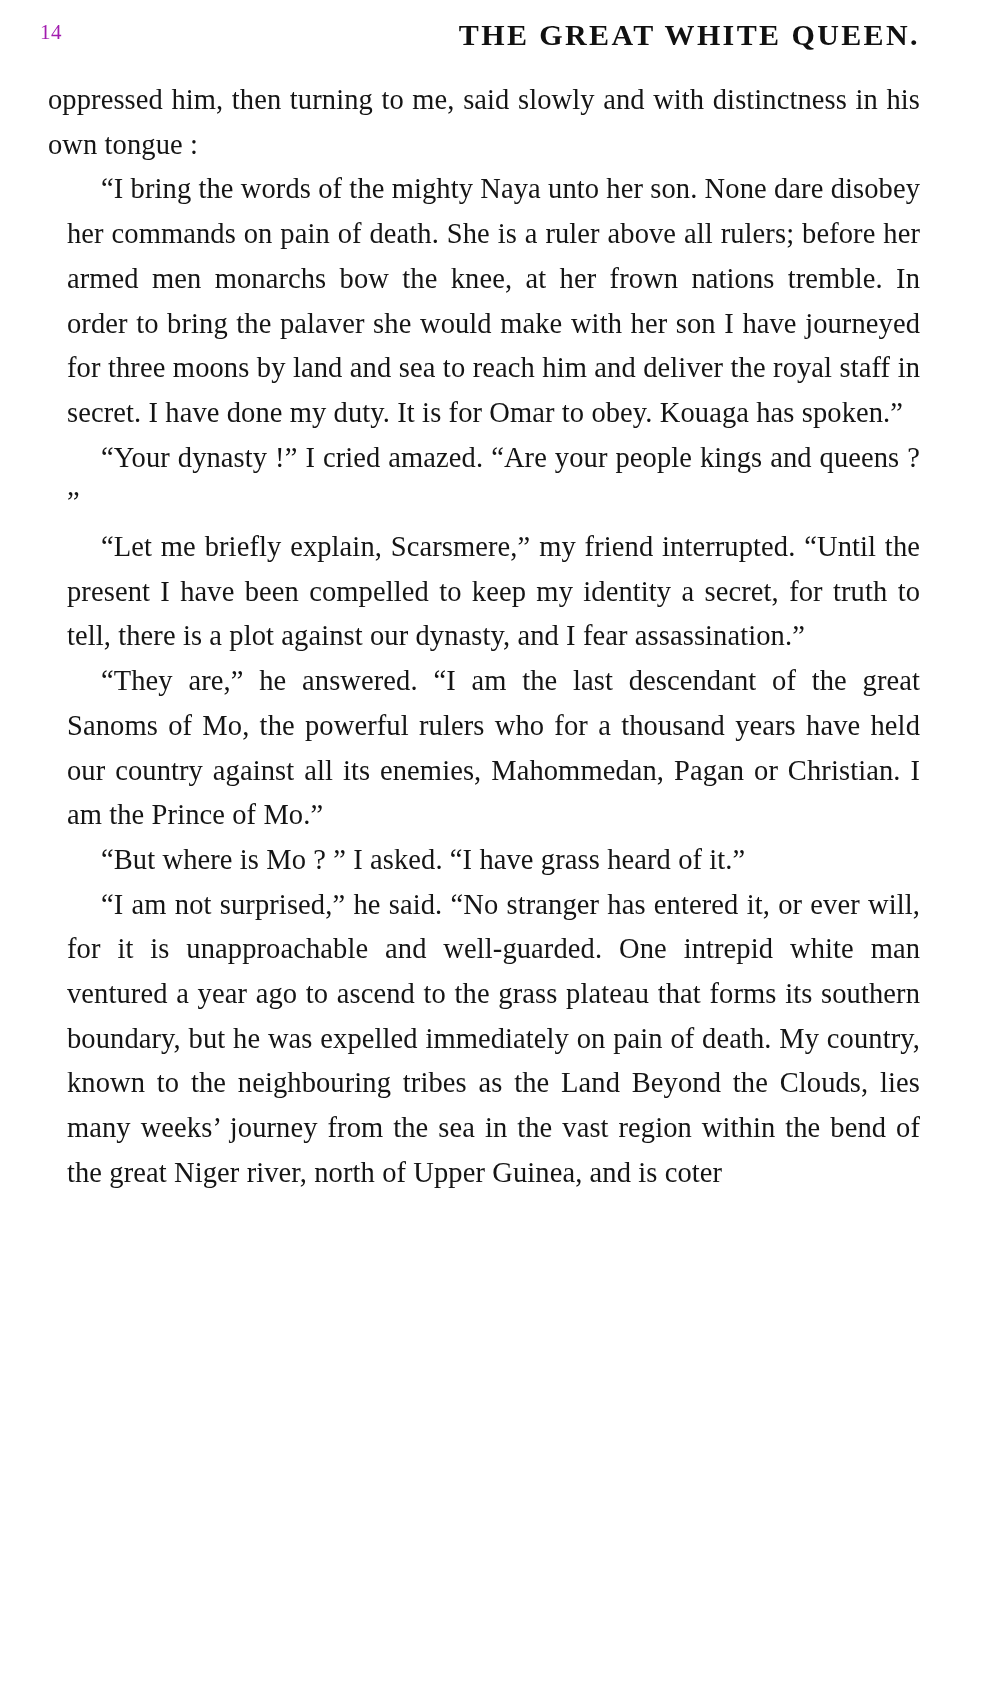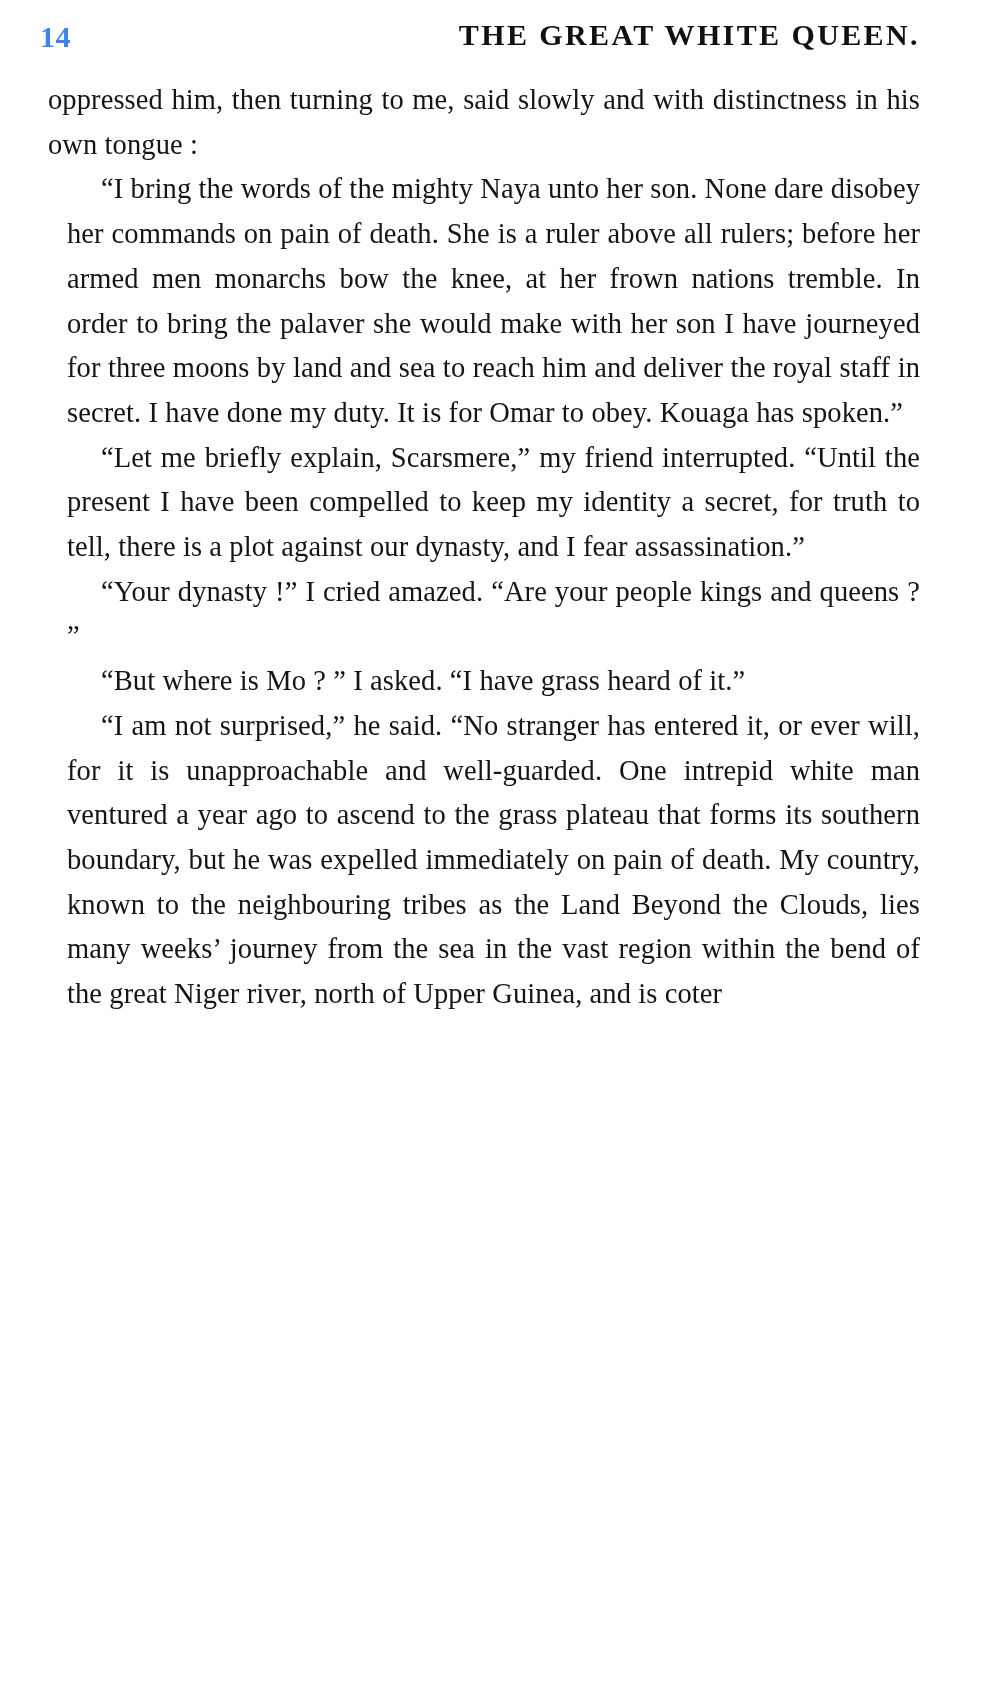--- a/index.html
+++ b/index.html
@@ -26,25 +26,25 @@
     position: absolute;
     left: 40px;
     top: 14px;
     width: 880px;
     height: 46px;
   }
   .folio {
     position: absolute;
     left: 0;
     top: 6px;
-    font-size: 30px;
-    font-weight: 700;
+    font-size: 21px;
+    font-weight: 400;
     letter-spacing: 0.5px;
     font-family: "Liberation Serif", serif;
-    color: #3b82f6;
+    color: #a21caf;
   }
   .running-title {
     position: absolute;
     left: 0;
     right: 0;
     top: 4px;
     text-align: right;
     font-size: 30px;
     font-weight: 700;
     letter-spacing: 2.4px;
@@ -89,19 +89,20 @@
 <div class="page">
 
   <div class="header">
     <div class="folio">14</div>
     <div class="running-title">THE GREAT WHITE QUEEN.</div>
   </div>
 
   <div class="body-text">
     <p>oppressed him, then turning to me, said slowly and with distinctness in his own tongue :</p>
     <p class="indent">“I bring the words of the mighty Naya unto her son. None dare disobey her commands on pain of death. She is a ruler above all rulers; before her armed men monarchs bow the knee, at her frown nations tremble. In order to bring the palaver she would make with her son I have journeyed for three moons by land and sea to reach him and deliver the royal staff in secret. I have done my duty. It is for Omar to obey. Kouaga has spoken.”</p>
+    <p class="indent">“Your dynasty !” I cried amazed. “Are your people kings and queens ? ”</p>
     <p class="indent">“Let me briefly explain, Scarsmere,” my friend interrupted. “Until the present I have been compelled to keep my identity a secret, for truth to tell, there is a plot against our dynasty, and I fear assassination.”</p>
-    <p class="indent">“Your dynasty !” I cried amazed. “Are your people kings and queens ? ”</p>
+    <p class="indent">“They are,” he answered. “I am the last descendant of the great Sanoms of Mo, the powerful rulers who for a thousand years have held our country against all its enemies, Mahommedan, Pagan or Christian. I am the Prince of Mo.”</p>
     <p class="indent">“But where is Mo ? ” I asked. “I have grass heard of it.”</p>
     <p class="indent last">“I am not surprised,” he said. “No stranger has entered it, or ever will, for it is unapproachable and well-guarded. One intrepid white man ventured a year ago to ascend to the grass plateau that forms its southern boundary, but he was expelled immediately on pain of death. My country, known to the neighbouring tribes as the Land Beyond the Clouds, lies many weeks’ journey from the sea in the vast region within the bend of the great Niger river, north of Upper Guinea, and is coter</p>
   </div>
 
 </div>
 
 </body></html>

